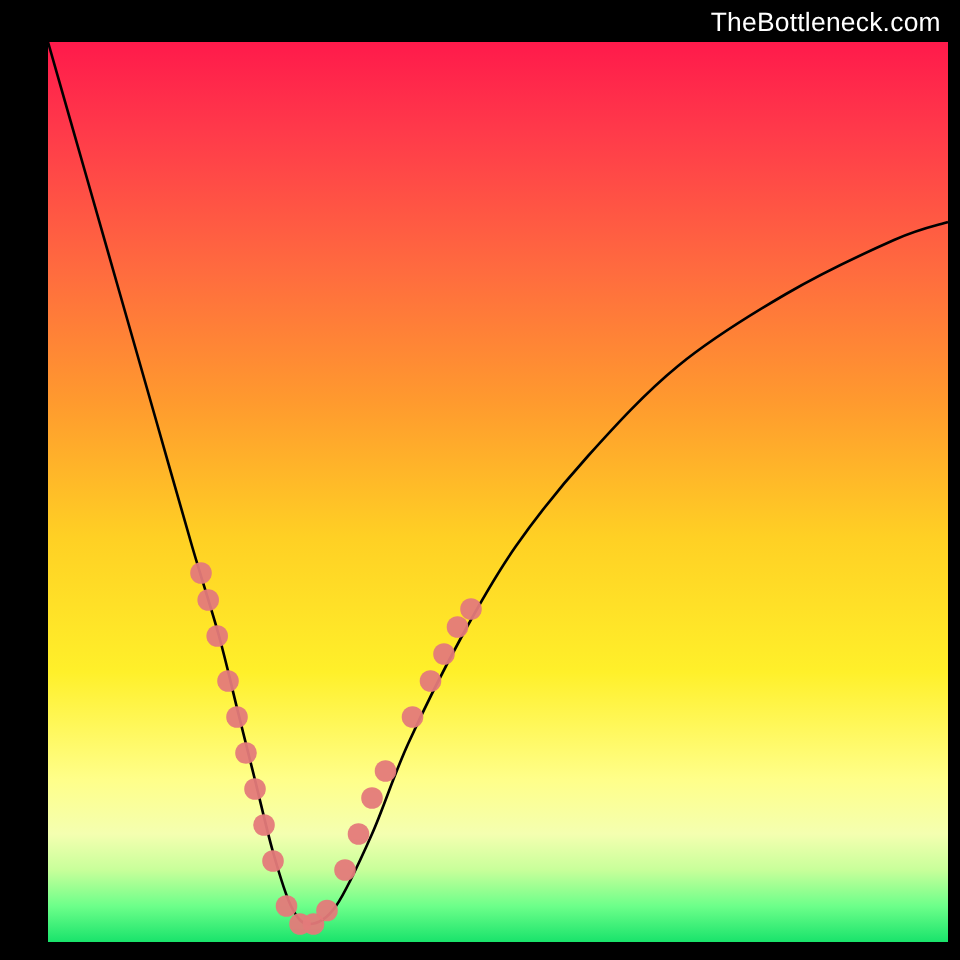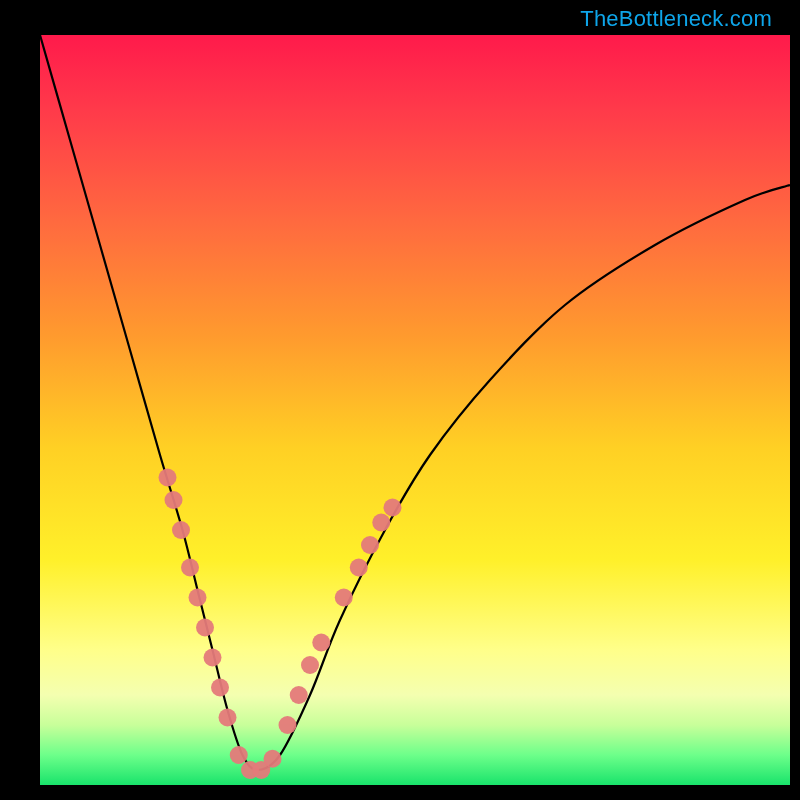--- a/index.html
+++ b/index.html
@@ -35,24 +35,24 @@
       #ffff8a 82%,
       #f4ffb0 88%,
       #c8ff9a 92%,
       #6dff8a 96%,
       #19e36b 100%
     );
   }
   .watermark {
     position: absolute;
     top: 6px;
-    right: 28px;
+    right: 16px;
     font-size: 22px;
     font-weight: 500;
-    color: #0ea5e9;
+    color: #ffffff;
     font-family: Arial, sans-serif;
     letter-spacing: 0.2px;
   }
   svg.overlay {
     position: absolute;
     left: 0;
     top: 0;
     width: 750px;
     height: 750px;
     overflow: visible;

